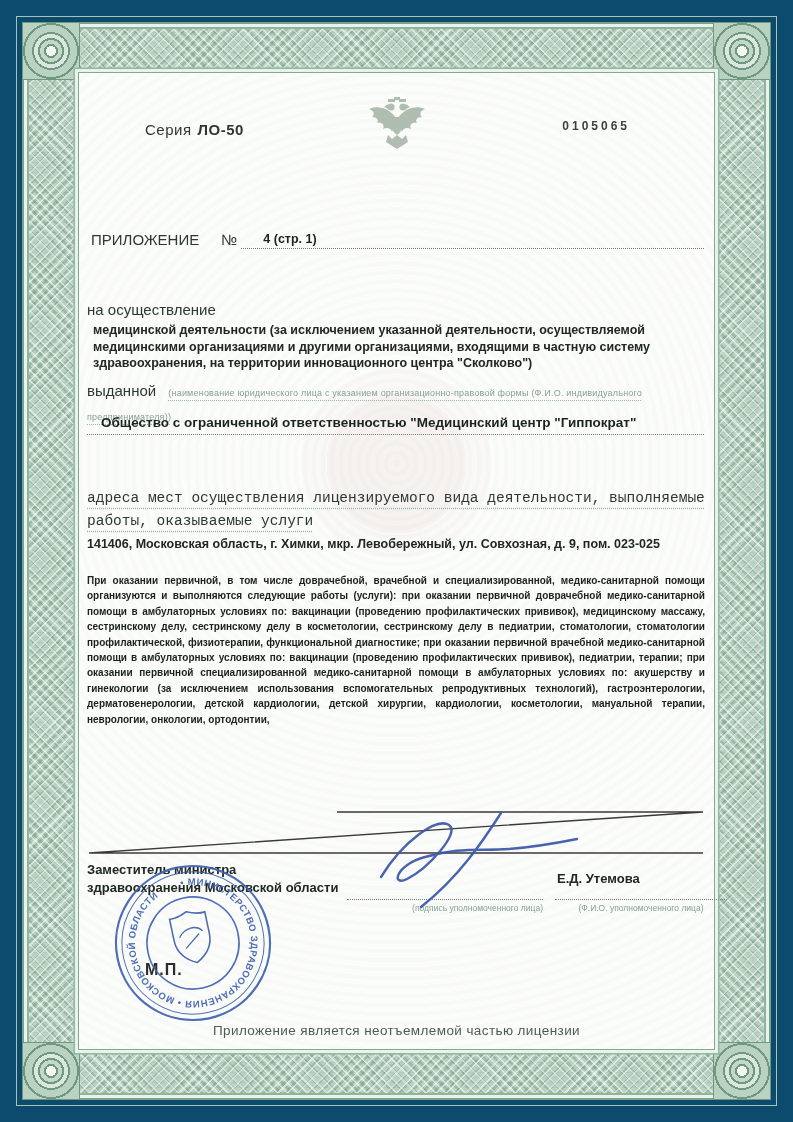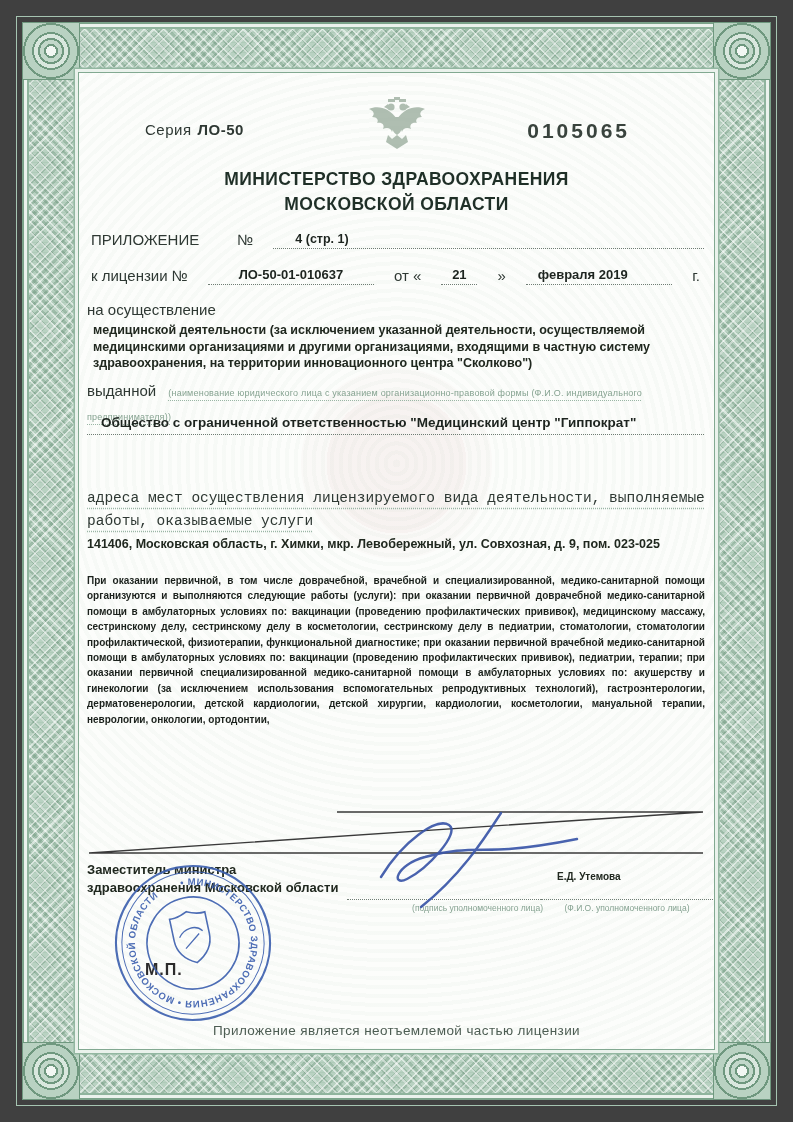--- a/index.html
+++ b/index.html
@@ -1,19 +1,19 @@
 <!DOCTYPE html>
 <html><head>
 <meta charset="utf-8">
 <style>
   * { margin:0; padding:0; box-sizing:border-box; }
   html,body { background:#ffffff; }
   body { font-family:"Liberation Sans", sans-serif; }
 
-  .page { position:relative; width:793px; height:1122px; background:#404040; margin:0 auto; overflow:hidden; }
+  .page { position:relative; width:793px; height:1122px; background:#0c4a6e; margin:0 auto; overflow:hidden; }
 
   
   .outer-line { position:absolute; inset:16px; border:1px solid #a5c4b1; }
 
   
   .frame {
     position:absolute; inset:22px;
     background-color:#b9d2c2;
     background-image:
       repeating-linear-gradient(45deg,  rgba(255,255,255,.5) 0 1.5px, rgba(255,255,255,0) 1.5px 7px),
@@ -45,26 +45,26 @@
       radial-gradient(circle at 50% 40%, rgba(205,150,150,.10) 0 70px, rgba(205,150,150,.04) 70px 95px, transparent 96px),
       repeating-radial-gradient(circle at 50% 40%, rgba(150,185,160,.05) 0 4px, transparent 4px 9px);
   }
 
   .abs { position:absolute; }
 
   .arms { left:50%; top:24px; transform:translateX(-50%); opacity:.8; }
 
   .series { top:48px; left:66px; font-size:15px; color:#2e3833; letter-spacing:.5px; }
   .series b { font-weight:700; margin-left:6px; }
-  .serial { top:46px; right:84px; font-size:21px; color:#39433d; letter-spacing:3px; font-weight:600; }
+  .serial { top:46px; right:84px; font-size:12px; color:#39433d; letter-spacing:3px; font-weight:600; }
 
   .title { top:94px; left:0; right:0; text-align:center; font-weight:700; font-size:17.5px;
            color:#1f2f27; letter-spacing:.4px; line-height:1.45; }
 
-  .row { display:flex; align-items:flex-end; font-size:15px; color:#2e3833;gap:16px; }
+  .row { display:flex; align-items:flex-end; font-size:15px; color:#2e3833; }
   .annex-row  { top:158px; left:8px; right:10px; }
   .license-row{ top:194px; left:8px; right:10px; }
   .lbl { white-space:nowrap; padding:0 4px 1px 4px; }
   .nosign { margin-left:14px; }
   .fill { flex:1; border-bottom:1.5px dotted #6f7d74; font-weight:700; font-size:13px;
           color:#1d241f; padding:0 6px 2px 6px; }
   .annex-fill { font-size:12.5px; text-align:left; padding-left:22px; }
   .lic   { flex:1.2; text-align:center; }
   .day   { flex:0 0 36px; text-align:center; }
   .month { flex:1; text-align:left; padding-left:12px; }
@@ -84,27 +84,27 @@
                      text-decoration:underline dotted #9ab6a5; text-underline-offset:6px;font-family:Liberation Mono, monospace; }
   .address { top:462px; left:8px; width:600px; font-weight:700; font-size:12.5px; line-height:1.5; color:#20281f; }
 
   .works { top:500px; left:8px; width:618px; font-weight:700; font-size:10px; line-height:1.54;
            color:#1b211c; text-align:justify; }
 
   .zline { top:736px; left:8px; }
 
   .signatory-title { top:788px; left:8px; font-weight:700; font-size:13px; line-height:1.35;
                      color:#20281f; white-space:pre-line; }
-  .signatory-name  { top:798px; left:478px; font-weight:700; font-size:10px; color:#20281f; }
+  .signatory-name  { top:798px; left:478px; font-weight:700; font-size:13px; color:#20281f; }
   .signature { top:726px; left:272px; z-index:5; }
 
   .caption-block { border-top:1.5px dotted #6f7d74; padding-top:3px; font-size:8.5px;
                    color:#85a291; text-align:center; }
   .caption-sign { top:826px; left:268px; width:196px;text-align:right; }
-  .caption-name { top:826px; left:462px; width:172px; }
+  .caption-name { top:826px; left:476px; width:172px; }
 
   .mp { top:888px; left:66px; font-weight:700; font-size:16px; letter-spacing:1px; color:#2b2b2b; }
 
   .stamp { top:790px; left:34px; transform:rotate(-12deg); opacity:.92; z-index:4; }
 
   .footer-note { top:950px; left:0; right:0; text-align:center; font-size:13.5px;
                  color:#4d5d53; letter-spacing:.4px; }
 </style>
 </head>
 <body>
@@ -133,40 +133,27 @@
         <path d="M27 20 h10 v10 c0 5 -5 8 -5 8 s-5 -3 -5 -8 z"></path>
         <path d="M32 38 l5 4 4 -4 2 7 -11 7 -11 -7 2 -7 4 4 z"></path>
       </g>
     </svg>
 
     <div class="abs series">
       <span>Серия</span><b>ЛО-50</b>
     </div>
     <div class="abs serial">0105065</div>
 
-    <div class="abs title">
-      <div>МИНИСТЕРСТВО ЗДРАВООХРАНЕНИЯ</div>
-      <div>МОСКОВСКОЙ ОБЛАСТИ</div>
-    </div>
 
     <div class="abs row annex-row">
       <span class="lbl">ПРИЛОЖЕНИЕ</span>
       <span class="lbl nosign">№</span>
       <span class="fill annex-fill">4 (стр. 1)</span>
     </div>
 
-    <div class="abs row license-row">
-      <span class="lbl">к лицензии №</span>
-      <span class="fill lic">ЛО-50-01-010637</span>
-      <span class="lbl">от «</span>
-      <span class="fill day">21</span>
-      <span class="lbl">»</span>
-      <span class="fill month">февраля   2019</span>
-      <span class="lbl">г.</span>
-    </div>
 
     <div class="abs activity-label">на осуществление</div>
     <div class="abs activity-text">медицинской деятельности (за исключением указанной деятельности, осуществляемой медицинскими организациями и другими организациями, входящими в частную систему здравоохранения, на территории инновационного центра "Сколково")</div>
 
     <div class="abs issued">
       <span>выданной</span>
       <span class="caption-inline">(наименование юридического лица с указанием организационно-правовой формы (Ф.И.О. индивидуального предпринимателя))</span>
     </div>
 
     <div class="abs organization">Общество с ограниченной ответственностью "Медицинский центр "Гиппократ"</div>

